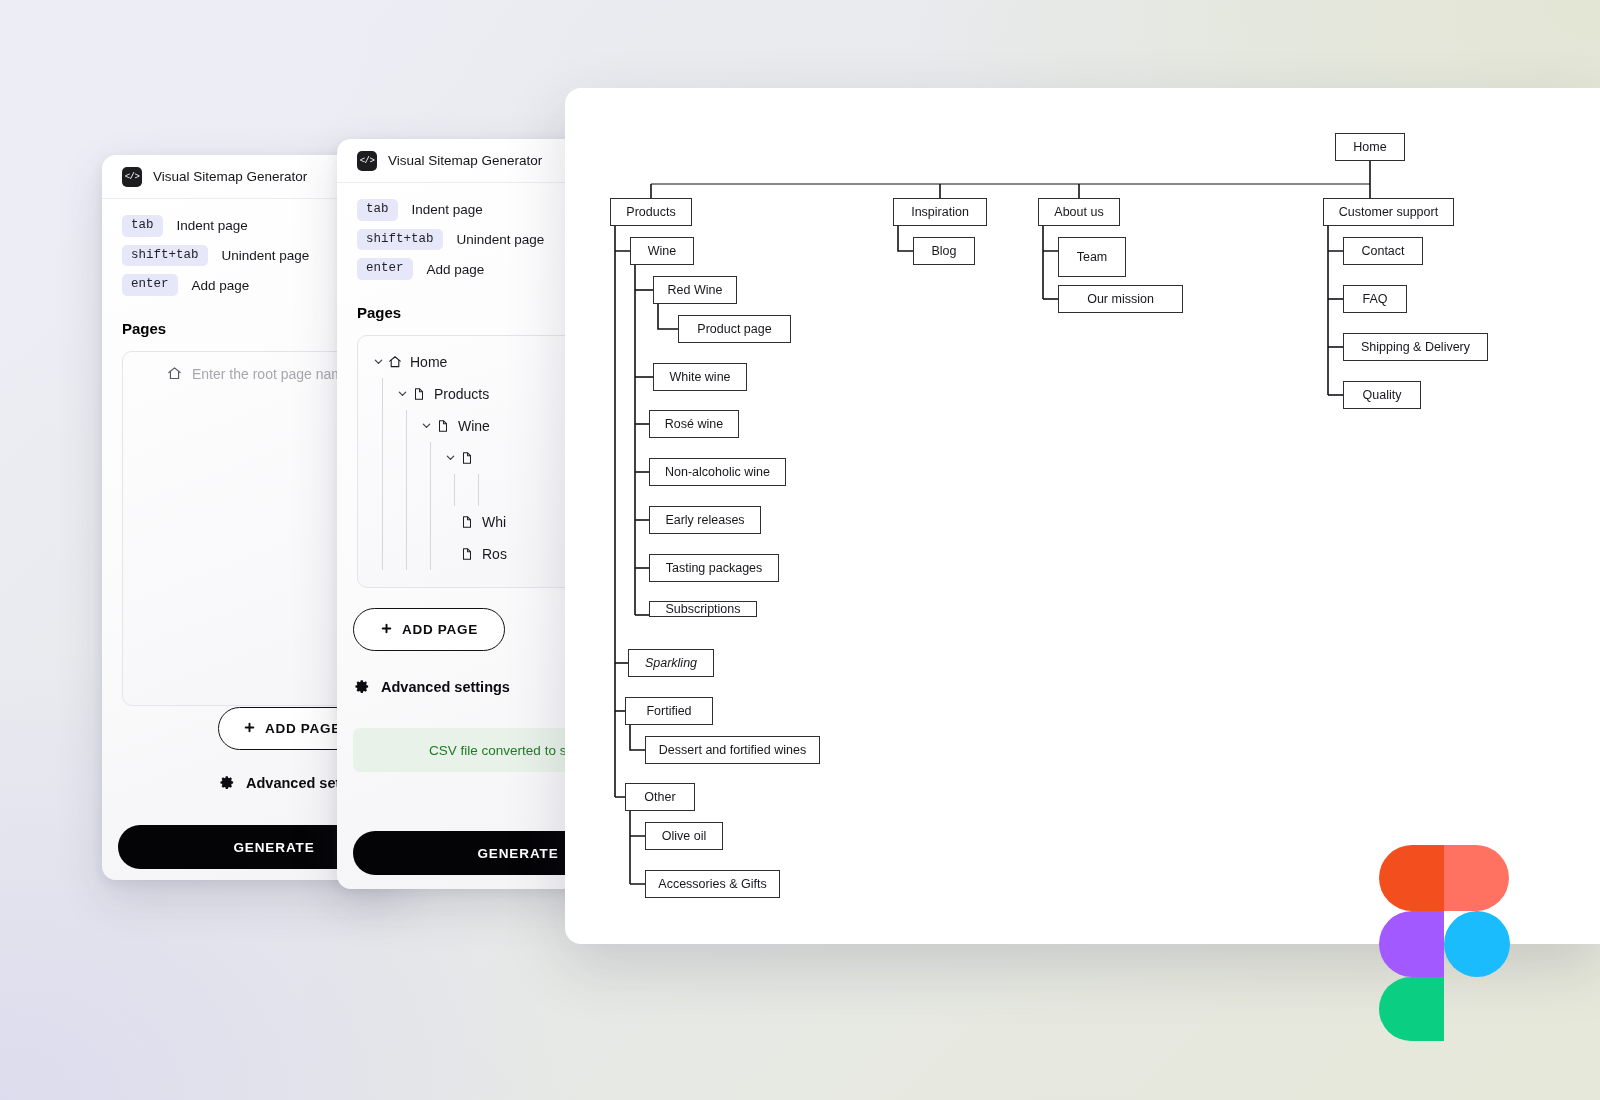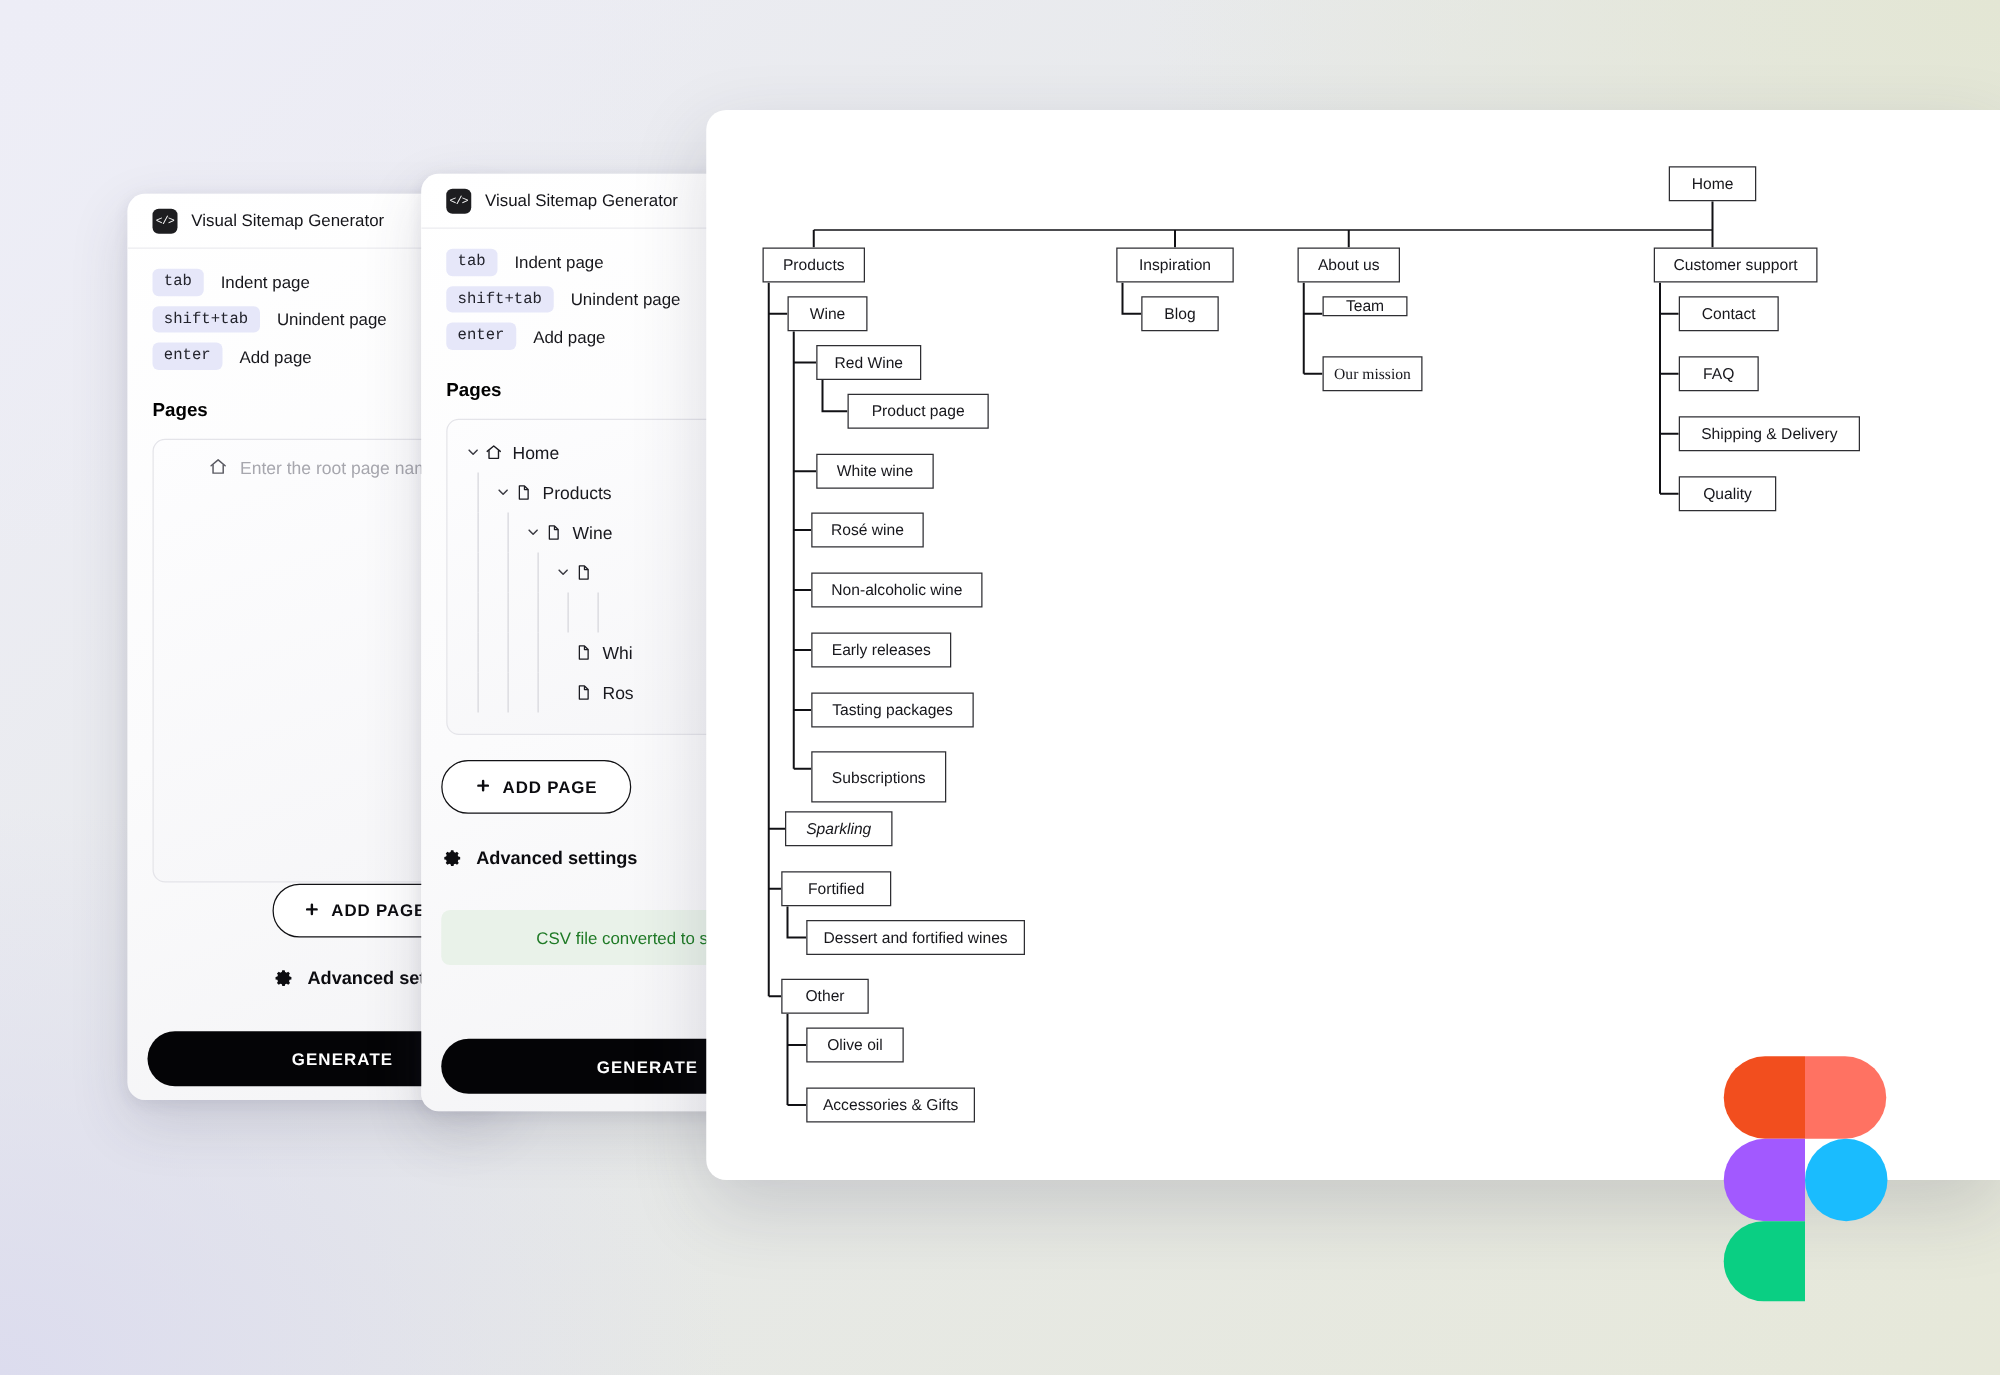--- a/index.html
+++ b/index.html
@@ -396,21 +396,21 @@
     </div>
   <div class="node" style="left:84px; top:370px; width:137px; height:28px;">
       <span>Non-alcoholic wine</span>
     </div>
   <div class="node" style="left:84px; top:418px; width:112px; height:28px;">
       <span>Early releases</span>
     </div>
   <div class="node" style="left:84px; top:466px; width:130px; height:28px;">
       <span>Tasting packages</span>
     </div>
-  <div class="node" style="left:84px; top:513px; width:108px; height:41px;">
+  <div class="node" style="left:84px; top:513px; width:108px; height:16px;">
       <span>Subscriptions</span>
     </div>
   <div class="node" style="left:63px;  top:561px; width:86px;  height:28px;font-style:italic;">
       <span>Sparkling</span>
     </div>
   <div class="node" style="left:60px;  top:609px; width:88px;  height:28px;">
       <span>Fortified</span>
     </div>
   <div class="node" style="left:80px; top:648px; width:175px; height:28px;">
       <span>Dessert and fortified wines</span>
@@ -426,24 +426,24 @@
     </div>
   <div class="node" style="left:328px; top:110px; width:94px;  height:28px;">
       <span>Inspiration</span>
     </div>
   <div class="node" style="left:348px; top:149px; width:62px;  height:28px;">
       <span>Blog</span>
     </div>
   <div class="node" style="left:473px; top:110px; width:82px;  height:28px;">
       <span>About us</span>
     </div>
-  <div class="node" style="left:493px; top:149px; width:68px;  height:16px;">
+  <div class="node" style="left:493px; top:149px; width:68px;  height:40px;">
       <span>Team</span>
     </div>
-  <div class="node" style="left:493px; top:197px; width:80px; height:28px;font-family:Liberation Serif, serif;">
+  <div class="node" style="left:493px; top:197px; width:125px; height:28px;">
       <span>Our mission</span>
     </div>
   <div class="node" style="left:758px; top:110px; width:131px; height:28px;">
       <span>Customer support</span>
     </div>
   <div class="node" style="left:778px; top:149px; width:80px;  height:28px;">
       <span>Contact</span>
     </div>
   <div class="node" style="left:778px; top:197px; width:64px;  height:28px;">
       <span>FAQ</span>

